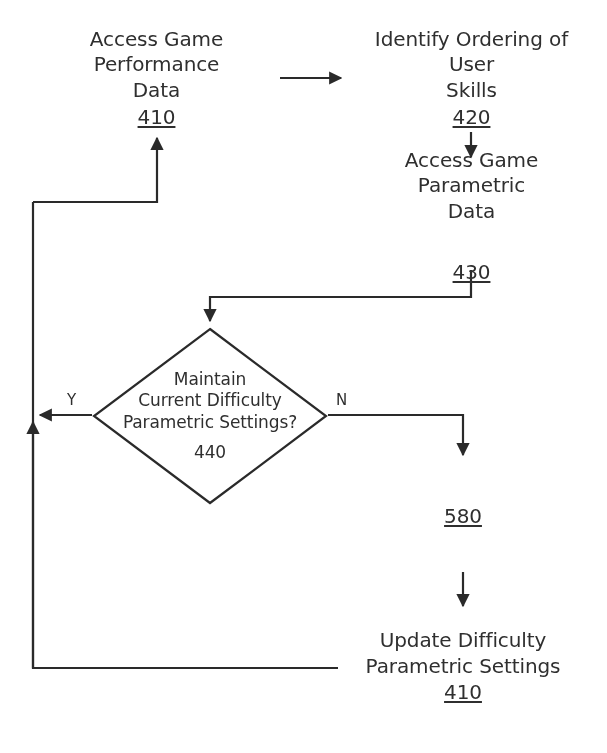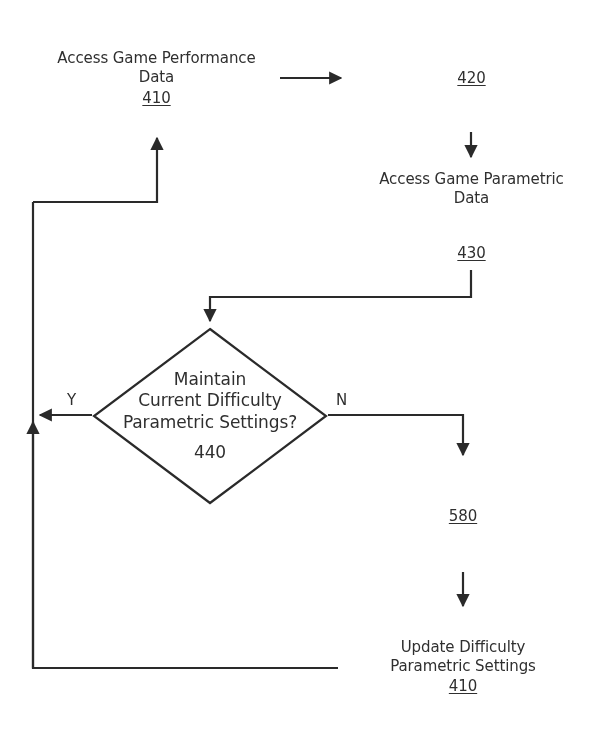--- a/index.html
+++ b/index.html
@@ -31,21 +31,21 @@
     box-sizing: border-box;
     border: 1.6px solid #ララ;
     border-color: #2a2a2a;
     background: #ffffff;
     display: flex;
     flex-direction: column;
     align-items: center;
     justify-content: center;
     text-align: center;
     color: #2f2f2f;
-    font-size: 15px;
+    font-size: 20px;
     line-height: 1.28;
     letter-spacing: -0.1px;
   }
   .node-box .label {
     display: block;
     padding: 0 8px;
     white-space: pre-line;
   }
   .node-box .ref {
     display: block;
@@ -124,20 +124,22 @@
     </g>
   </svg>
 
   <div class="node-box" style="left:33px; top:25px; width:247px; height:107px;">
     <span class="label">Access Game Performance
 Data</span>
     <span class="ref">410</span>
   </div>
 
   <div class="node-box" style="left:348px; top:25px; width:247px; height:107px;">
+    <span class="label">Identify Ordering of User
+Skills</span>
     <span class="ref">420</span>
   </div>
 
   <div class="node-box" style="left:348px; top:163px; width:247px; height:107px;gap:34px;">
     <span class="label">Access Game Parametric
 Data</span>
     <span class="ref">430</span>
   </div>
 
   <div class="diamond-wrap" style="left:92px; top:327px; width:236px; height:178px;">

